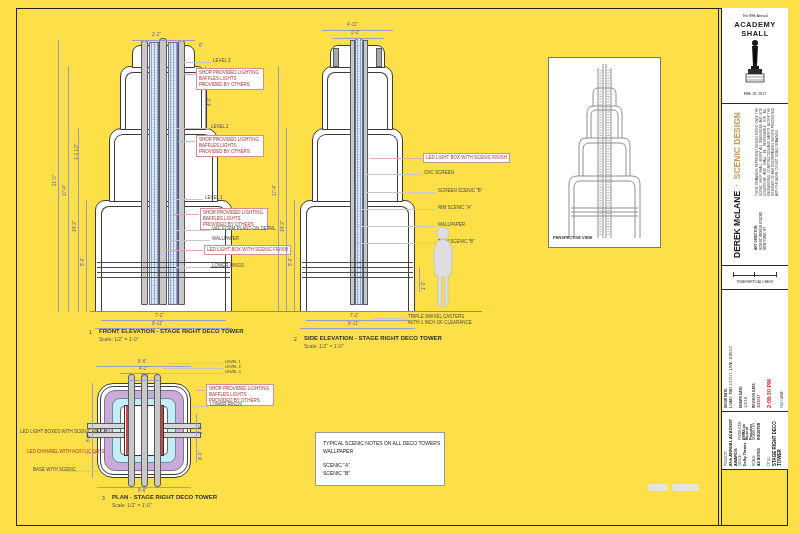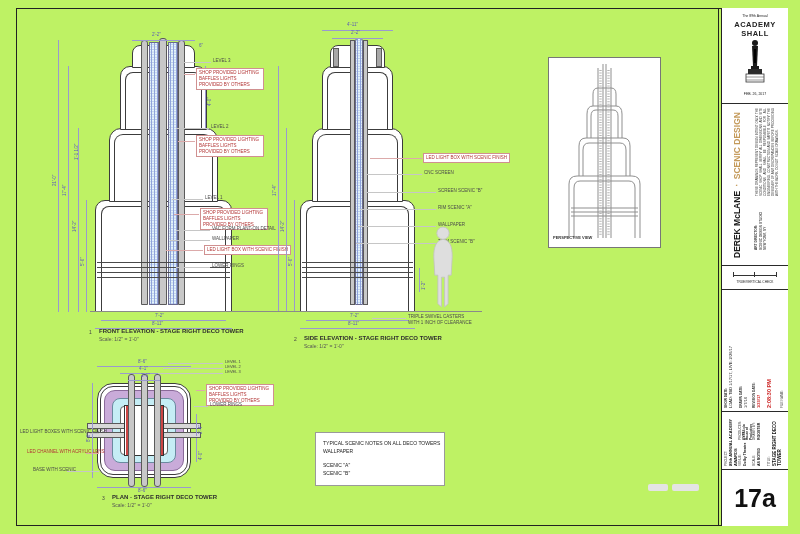--- a/index.html
+++ b/index.html
@@ -1,17 +1,17 @@
 <!DOCTYPE html>
 <html><head>
 <meta charset="utf-8">
 <style>
   html,body{margin:0;padding:0;background:#fff}
   body{width:800px;height:534px;position:relative;font-family:"Liberation Sans",sans-serif;-webkit-text-size-adjust:none}
-  #sheet{position:absolute;left:0;top:0;width:800px;height:534px;background:#bef264;overflow:hidden}
+  #sheet{position:absolute;left:0;top:0;width:800px;height:534px;background:#fde047;overflow:hidden}
   .b{position:absolute;box-sizing:border-box}
   .ol{position:absolute;box-sizing:border-box;border:1px solid #3c3c3c;background:#fff}
   .nb{border-bottom:none}
   .gray{position:absolute;box-sizing:border-box;background:#c8c8c8;border:1px solid #5a5a5a}
   .led{position:absolute;box-sizing:border-box;background-color:#e4f4fa;
        background-image:radial-gradient(circle,#8fa3db 0,#8fa3db .9px,rgba(0,0,0,0) 1.1px);
        background-size:3px 2.6px;border:1px solid #6a6a90}
   .ring{position:absolute;height:1px;background:#4a4a4a}
   .dimh{position:absolute;height:0;border-top:1px solid #9a9ace}
   .dimvl{position:absolute;width:0;border-left:1px solid #9a9ace}
@@ -342,16 +342,13 @@
         <div class="lbl" style="font-weight:normal">DRAWN BY:</div>
         <div class="val" style="font-size:3.5px">ROOSTER</div>
       </div>
     </div>
     <div class="b rot" style="left:46px;top:54px;width:50px;height:17px">
       <div class="lbl" style="font-weight:normal">TITLE:</div>
       <div class="val" style="font-size:4.5px">STAGE RIGHT DECO TOWER</div>
     </div>
   </div>
 
-  <div class="tbbox" style="top:470px;height:56px;border-bottom:none">
-    <div class="tb-c" style="top:14px;font-size:25px;font-weight:bold;color:#111">17a</div>
-  </div>
 </div>
 
 </body></html>

